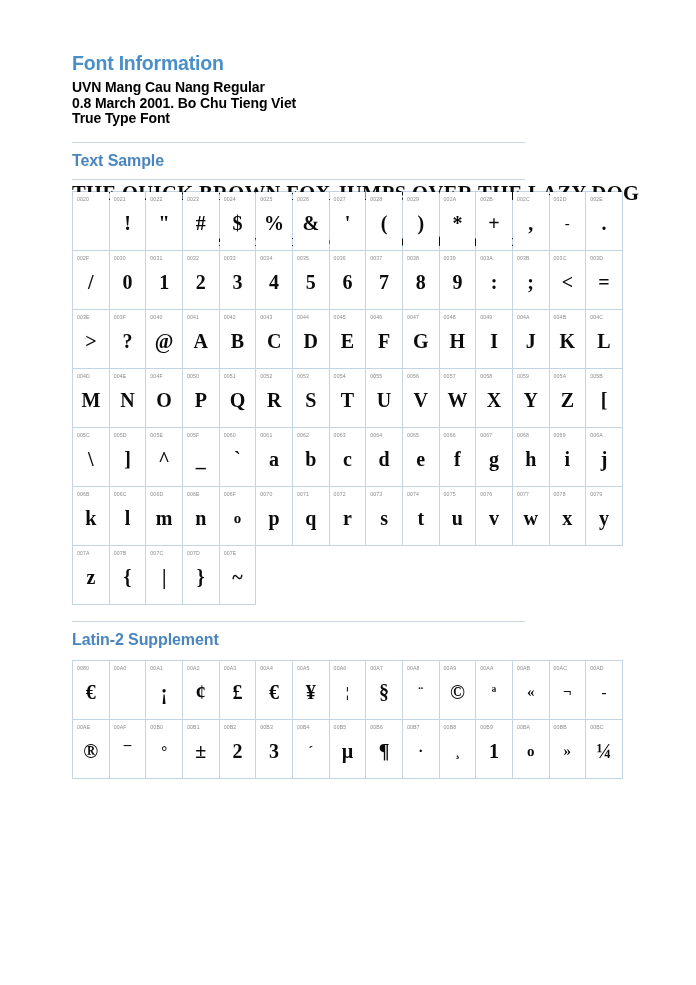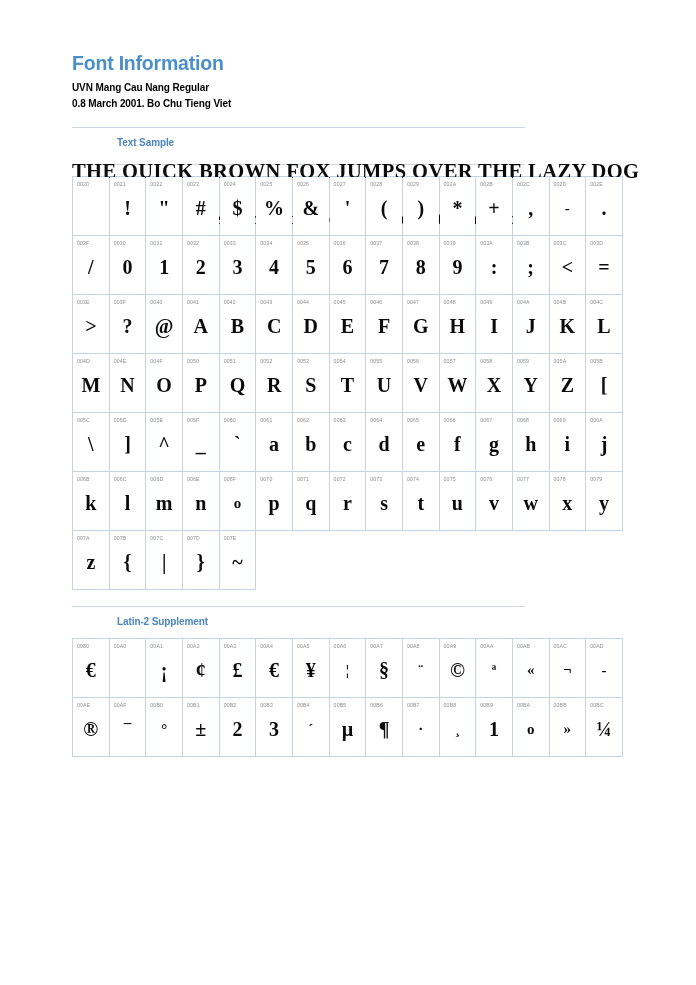--- a/index.html
+++ b/index.html
@@ -29,44 +29,43 @@
   }
   .doc-title {
     font-size: 19.5px;
     font-weight: bold;
     color: #4a8fc8;
     letter-spacing: -0.2px;
     line-height: 1.1;
     margin: 0 0 6px 0;
   }
   .meta-line {
-    font-size: 10px;
+    font-size: 14px;
     font-weight: bold;
     color: #000;
     line-height: 15.2px;
     letter-spacing: -0.1px;
     white-space: nowrap;
   }
   
   .section {
     margin-top: 16px;
   }
   .section-rule {
     border-top: 1px solid #ccd7e2;
     height: 0;
     font-size: 0;
     line-height: 0;
   }
   .section-title {
-    font-size: 10px;
+    font-size: 16px;
     font-weight: bold;
     color: #4a85bd;
     padding-top: 9px;
     letter-spacing: -0.1px;
-    margin-left: 45px;
   }
   
   .sample-area {
     padding-top: 8px;
   }
   .sample {
     font-family: "Liberation Serif", "DejaVu Serif", serif;
     font-weight: bold;
     color: #0b0b0b;
     text-align: right;
@@ -129,20 +128,21 @@
 </style>
 </head>
 <body>
 
 <div class="page">
 
   <div class="header-block">
     <div class="doc-title">Font Information</div>
     <div class="meta-line">UVN Mang Cau Nang Regular</div>
     <div class="meta-line">0.8 March 2001. Bo Chu Tieng Viet</div>
+    <div class="meta-line">True Type Font</div>
   </div>
 
   <div class="section spacer-tall">
     <div class="section-rule"></div>
     <div class="section-title">Text Sample</div>
     <div class="sample-area">
       <div class="sample sample-upper">THE QUICK BROWN FOX JUMPS OVER THE LAZY DOG</div>
       <div class="sample sample-lower">the quick brown fox jumps over the lazy dog</div>
     </div>
   </div>

